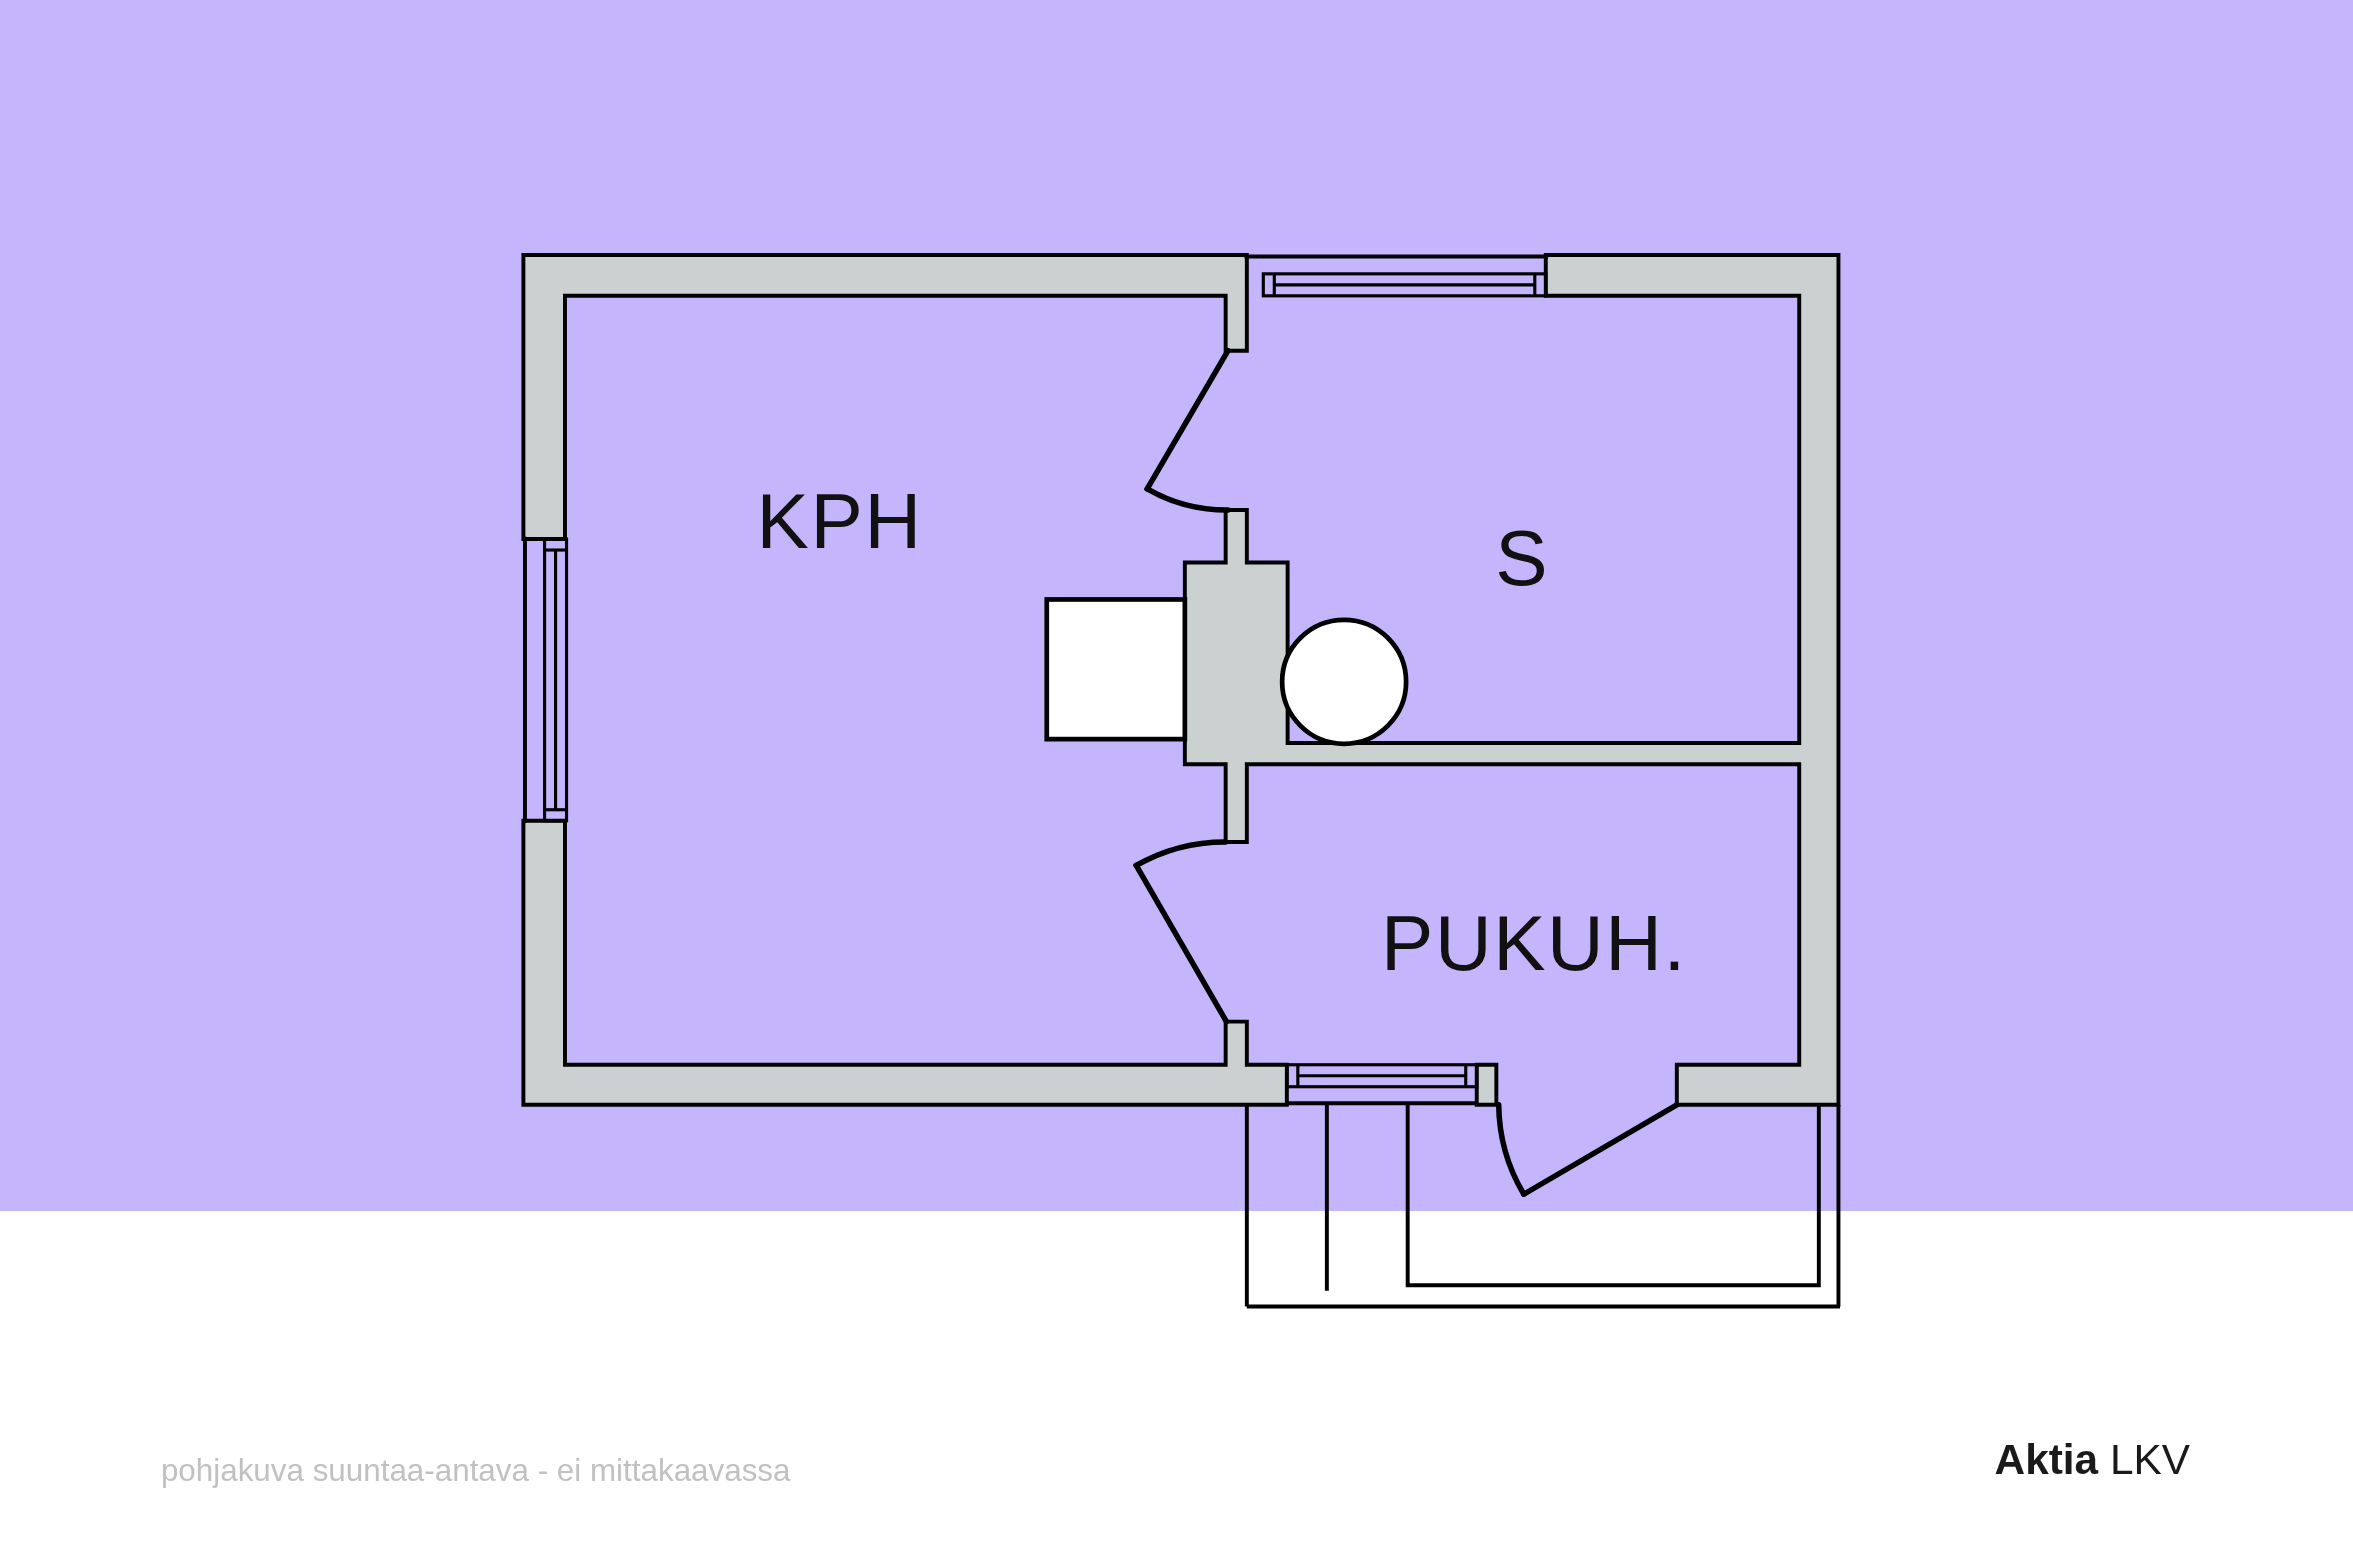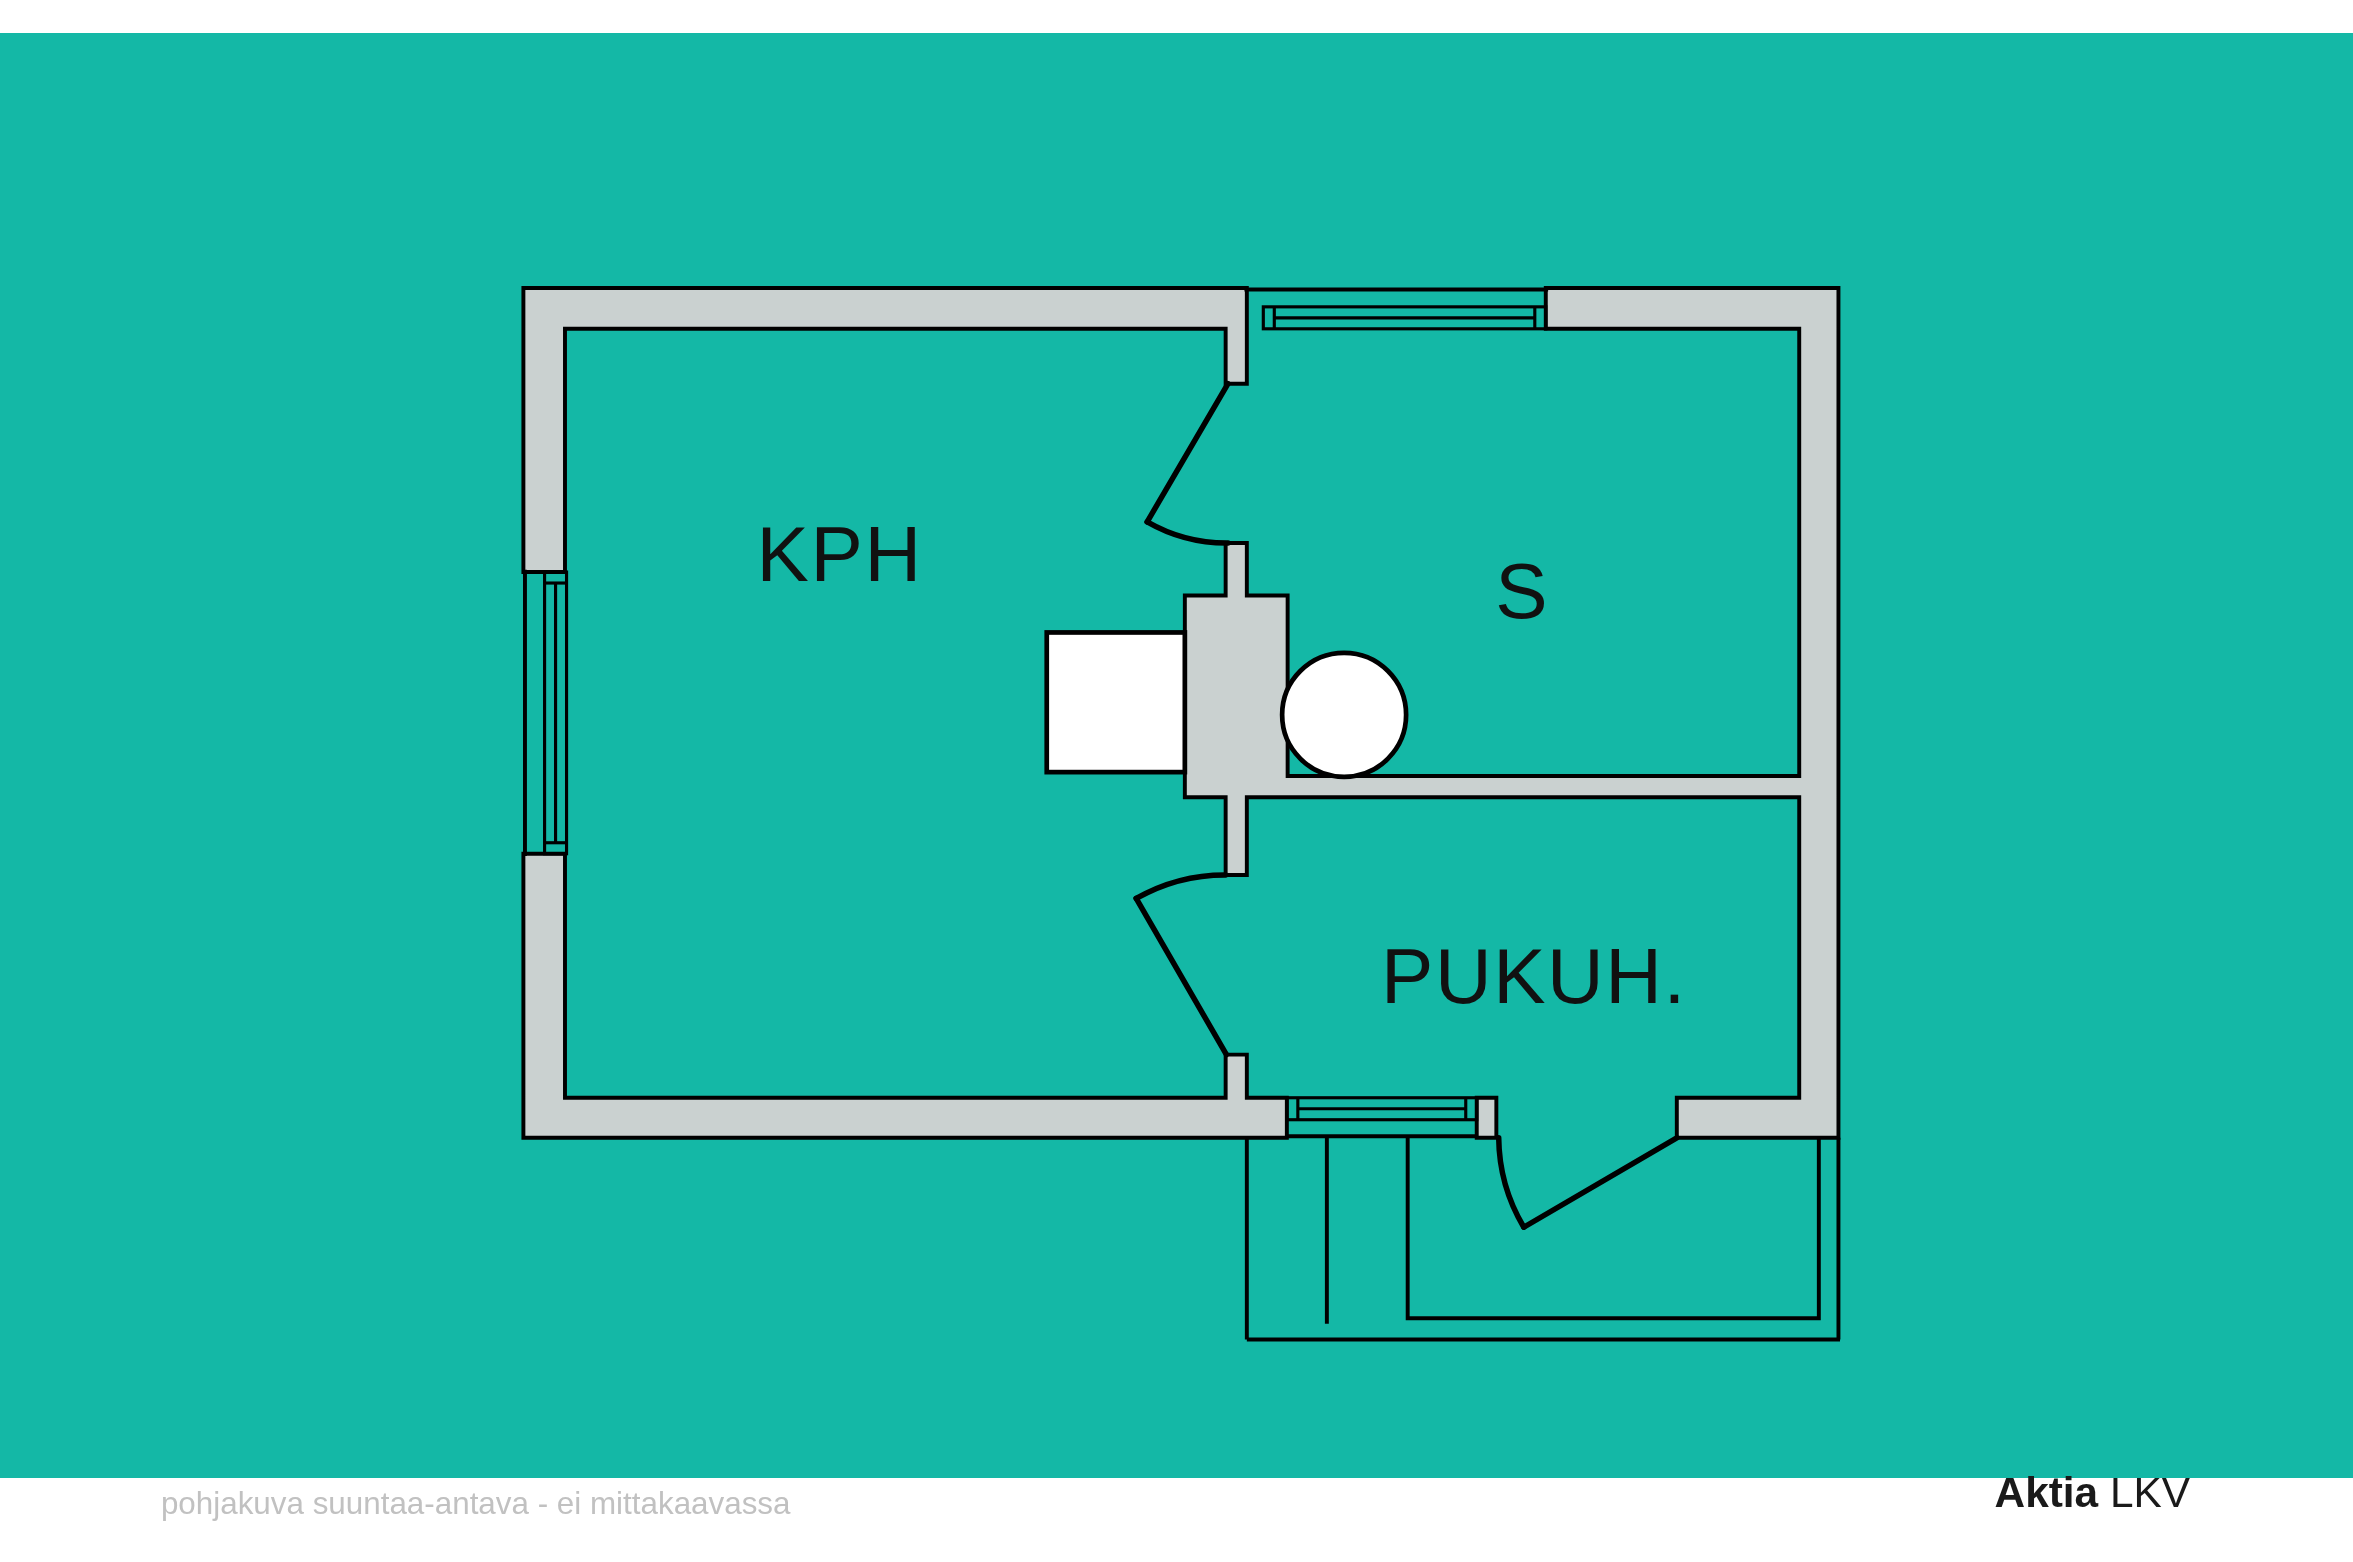--- a/index.html
+++ b/index.html
@@ -6,23 +6,22 @@
     margin: 0;
     padding: 0;
     background: #ffffff;
     width: 2354px;
     height: 1563px;
     font-family: "Liberation Sans", sans-serif;
   }
   #stage {
     position: relative;
     width: 2354px;
-    height: 1445px;
-    background: #14b8a6;
-    margin-top: 33px;
+    height: 1211px;
+    background: #c4b5fd;
   }
   svg { display: block; }
   .room-label {
     font-family: "Liberation Sans", sans-serif;
     font-size: 100px;
     fill: #111111;
     letter-spacing: 2px;
   }
   .disclaimer {
     font-family: "Liberation Sans", sans-serif;

